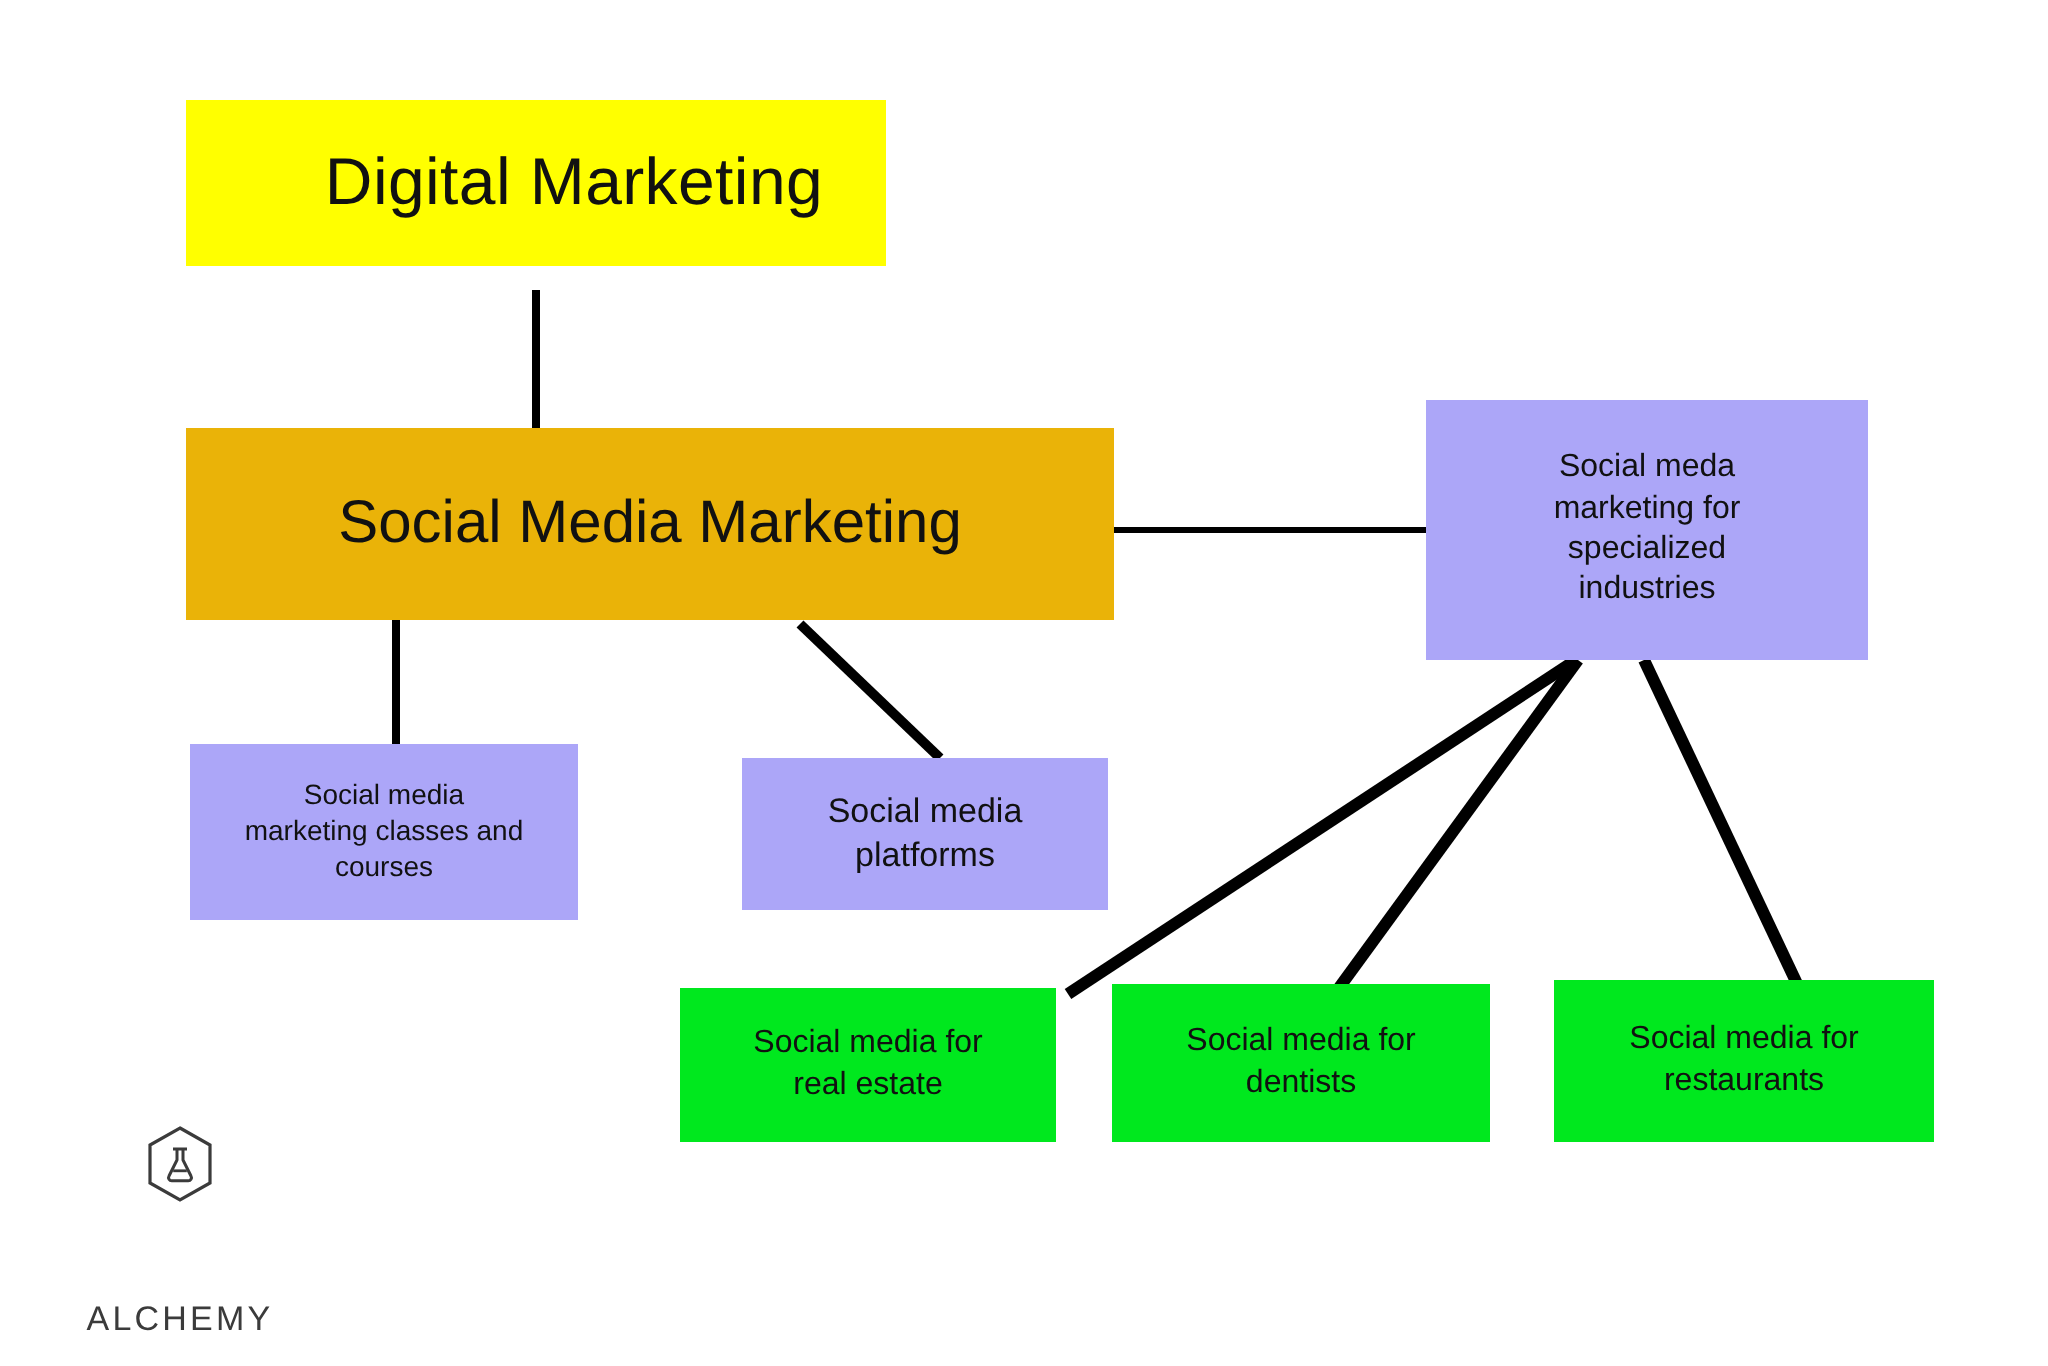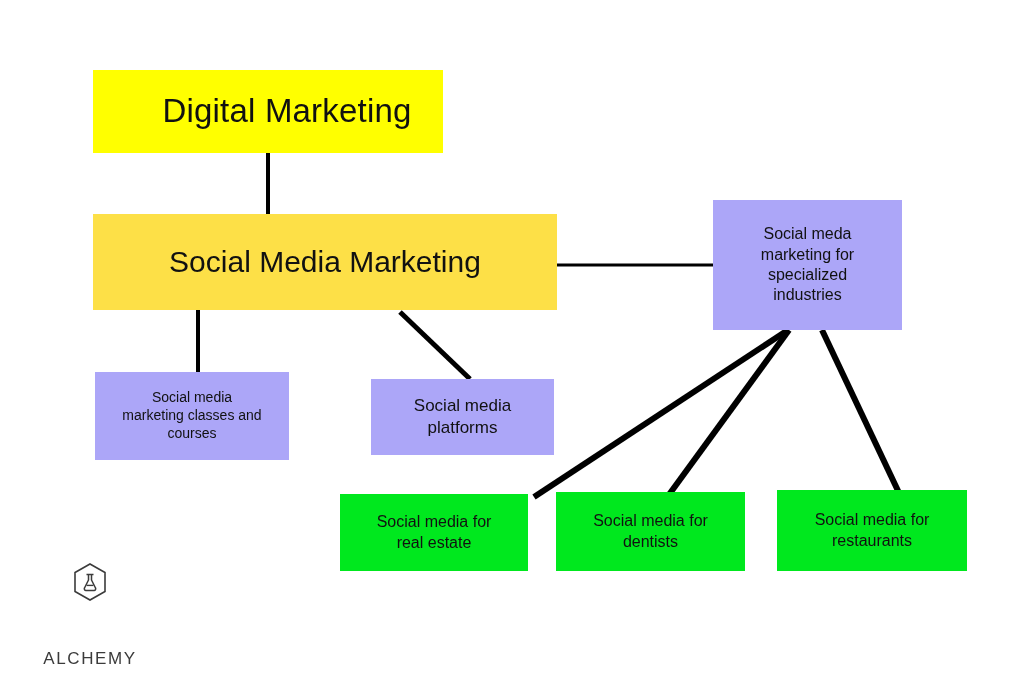--- a/index.html
+++ b/index.html
@@ -33,33 +33,33 @@
     justify-content: center;
     text-align: center;
     color: #111111;
     line-height: 1.28;
     padding: 2px 6px;
     white-space: pre-line;
   }
 
   
   #node-digital-marketing {
-    left: 93px;  top: 70px;  width: 350px; height: 83px;
+    left: 93px;  top: 50px;  width: 350px; height: 83px;
     background: #FFFF00;
     font-size: 33px;
     letter-spacing: 0.2px;
     padding-left: 44px;
   }
   #node-social-media-marketing {
     left: 93px;  top: 214px; width: 464px; height: 96px;
     background: #E8A6A4;
     font-size: 30px;
   }
   #node-specialized-industries {
-    left: 713px; top: 200px; width: 189px; height: 130px;
+    left: 713px; top: 200px; width: 221px; height: 130px;
     background: #ACA6F8;
     font-size: 16px;
     text-align: center;
   }
   #node-classes-courses {
     left: 95px;  top: 372px; width: 194px; height: 88px;
     background: #ACA6F8;
     font-size: 14px;
   }
   #node-platforms {
@@ -123,21 +123,21 @@
       <line x1="557" y1="265" x2="713" y2="265" stroke="#000000" stroke-width="3" stroke-linecap="butt"></line>
       <line x1="198" y1="310" x2="198" y2="372" stroke="#000000" stroke-width="4" stroke-linecap="butt"></line>
       <line x1="400" y1="312" x2="470" y2="379" stroke="#000000" stroke-width="5" stroke-linecap="butt"></line>
       <line x1="788" y1="330" x2="534" y2="497" stroke="#000000" stroke-width="6" stroke-linecap="butt"></line>
       <line x1="789" y1="330" x2="668" y2="496" stroke="#000000" stroke-width="6" stroke-linecap="butt"></line>
       <line x1="822" y1="330" x2="900" y2="495" stroke="#000000" stroke-width="6" stroke-linecap="butt"></line>
     </svg>
 
   <div class="node" id="node-digital-marketing" style="background: rgb(255, 255, 0);">Digital Marketing</div>
 
-  <div class="node" id="node-social-media-marketing" style="background: #fde047;">Social Media Marketing</div>
+  <div class="node" id="node-social-media-marketing" style="background: #eab308;">Social Media Marketing</div>
 
   <div class="node" id="node-specialized-industries" style="background: rgb(172, 166, 248);">Social meda
 marketing for
 specialized
 industries</div>
 
   <div class="node" id="node-classes-courses" style="background: rgb(172, 166, 248);">Social media
 marketing classes and
 courses</div>
 

